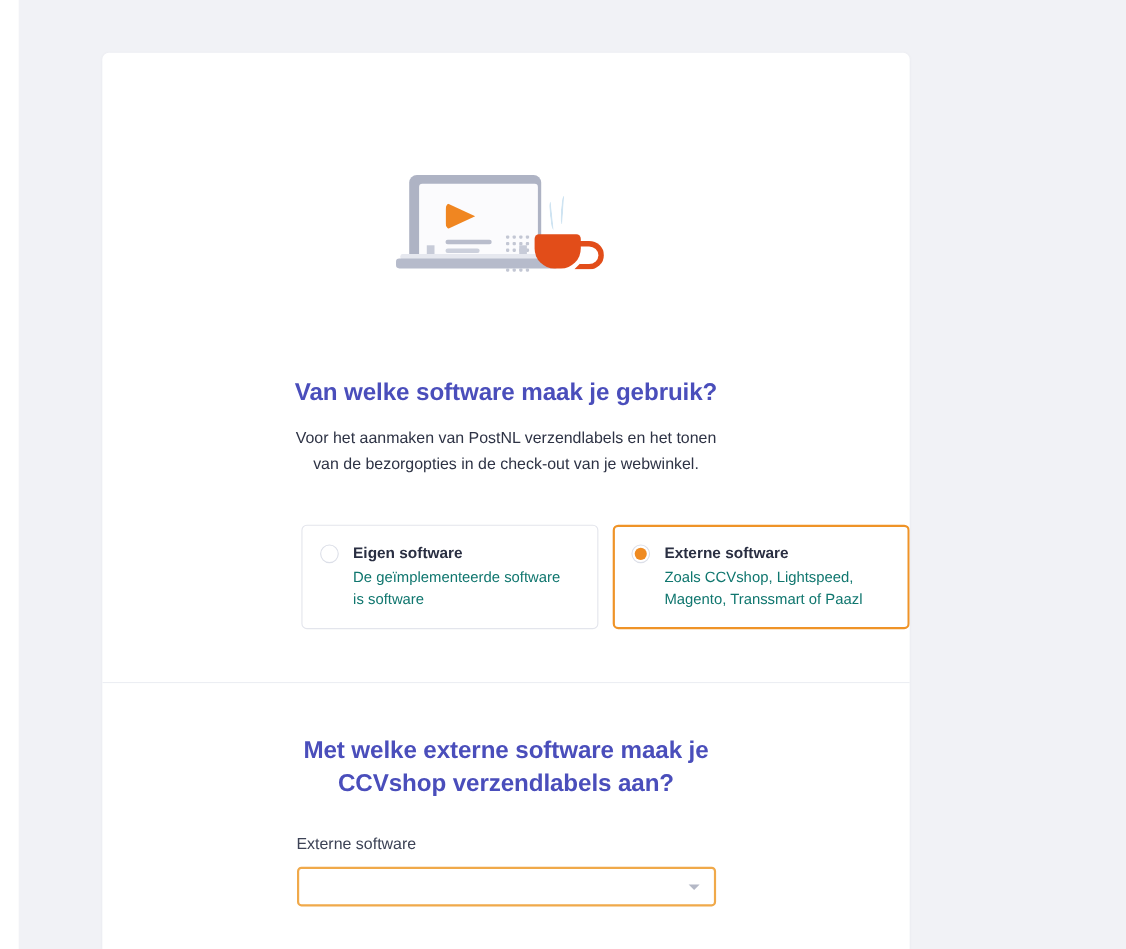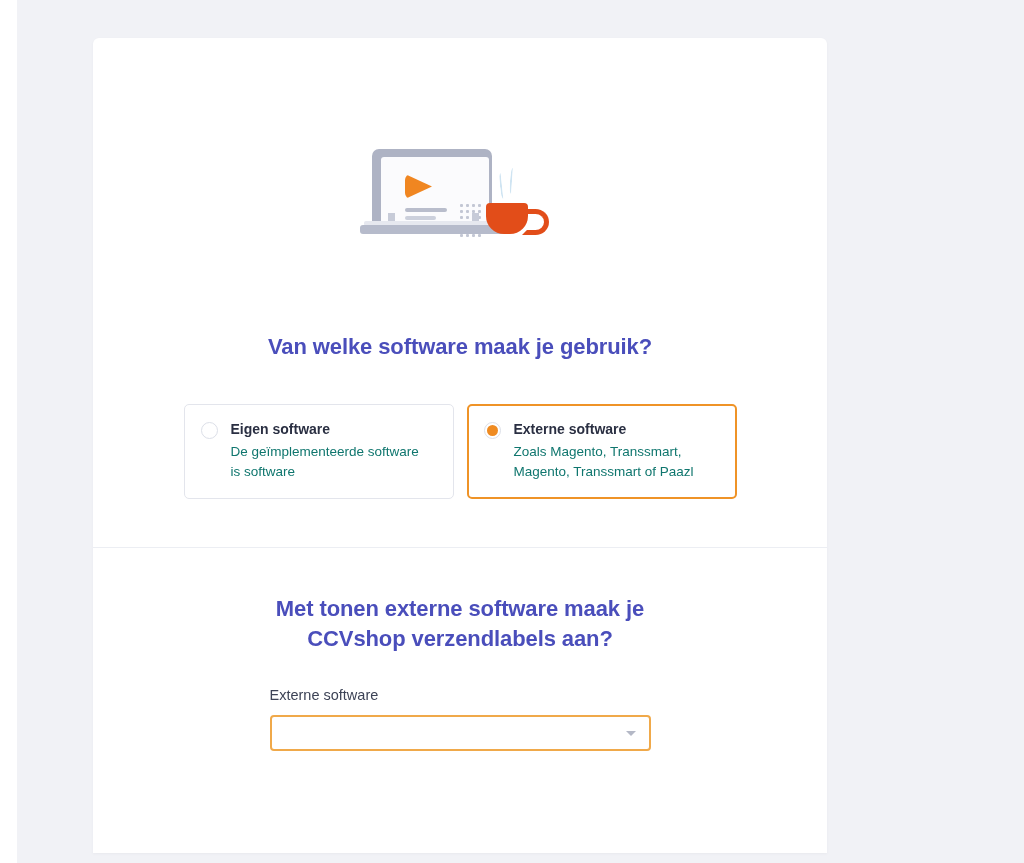--- a/index.html
+++ b/index.html
@@ -29,21 +29,21 @@
     top: 0;
     width: 1007px;
     height: 863px;
     background: #f1f2f6;
   }
 
   
   #content-card {
     position: absolute;
     left: 93px;
-    top: 38px;
+    top: 48px;
     width: 734px;
     height: 815px;
     background: #ffffff;
     border-radius: 6px 6px 0 0;
     box-shadow: 0 1px 3px rgba(40, 45, 80, 0.045);
     overflow: hidden;
   }
 
   .section {
     position: relative;
@@ -200,21 +200,21 @@
     width: 400px;
     color: #2e3345;
     font-size: 14.5px;
     line-height: 1.62;
     text-align: center;
   }
 
   
   .options-row {
     display: flex;
-    justify-content: center;
+    justify-content: flex-end;
     gap: 13px;
     margin-top: 42px;
   }
   .option-card {
     position: relative;
     width: 270px;
     box-sizing: border-box;
     padding: 15px 16px 16px 16px;
     background: #ffffff;
     border: 1px solid #e3e5ec;
@@ -367,53 +367,57 @@
         <div class="laptop-base"></div>
         <div class="steam steam-1"></div>
         <div class="steam steam-2"></div>
         <div class="cup-handle"></div>
         <div class="cup-body"></div>
       </div>
     </div>
 
     <div class="section" style="margin-top:46px;">
       <h1 class="q-title">Van welke software maak je gebruik?</h1>
+      <p class="q-sub">
+        <span>Voor het aanmaken van PostNL verzendlabels en het tonen</span><br>
+        <span>van de bezorgopties in de check-out van je webwinkel.</span>
+      </p>
 
       <div class="options-row">
 
         <div class="option-card">
           <span class="radio"></span>
           <span class="opt-text">
             <span class="opt-title">Eigen software</span>
             <span class="opt-desc">
               <span>De geïmplementeerde software</span><br>
               <span>is software</span>
             </span>
           </span>
         </div>
 
         <div class="option-card selected">
           <span class="radio on"></span>
           <span class="opt-text">
             <span class="opt-title">Externe software</span>
             <span class="opt-desc">
-              <span>Zoals Magento, Transsmart,</span><br>
+              <span>Zoals CCVshop, Lightspeed,</span><br>
               <span>Magento, Transsmart of Paazl</span>
             </span>
           </span>
         </div>
 
       </div>
     </div>
 
     <div class="divider" style="margin-top:48px;"></div>
 
     <div class="section" style="margin-top:46px;">
       <h2 class="q-title">
-        <span>Met tonen externe software maak je</span><br>
+        <span>Met welke externe software maak je</span><br>
         <span>CCVshop verzendlabels aan?</span>
       </h2>
 
       <div class="field-block" style="margin-top:34px;">
         <label class="field-label">Externe software</label>
         <div class="select-box">
           <span class="select-value"></span>
           <span class="caret"></span>
         </div>
       </div>

